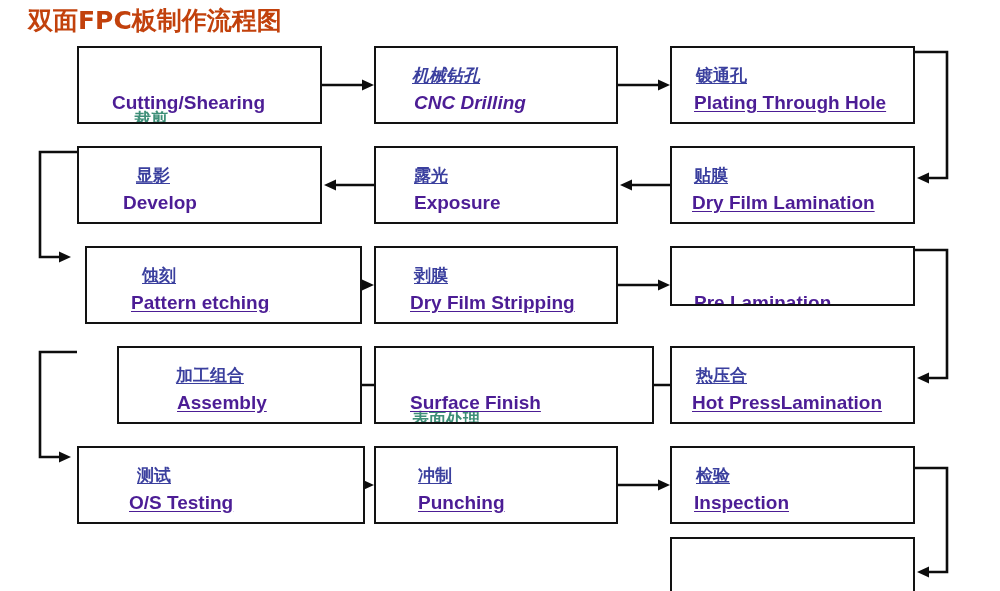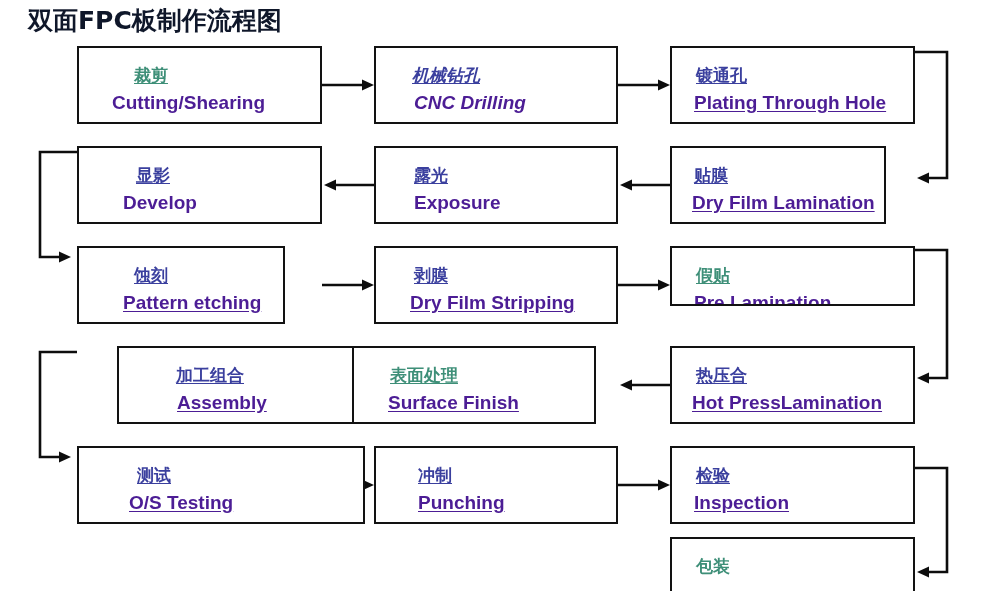--- a/index.html
+++ b/index.html
@@ -19,21 +19,21 @@
     left: 0; top: 0;
     width: 1000px;
     height: 591px;
   }
   .title {
     position: absolute;
     left: 28px;
     top: 4px;
     font-size: 25px;
     font-weight: bold;
-    color: #0f172a;
+    color: #c2410c;
     letter-spacing: 0px;
     white-space: nowrap;
     font-family: "DejaVu Sans", "Liberation Sans", sans-serif;
   }
   .node {
     position: absolute;
     box-sizing: border-box;
     border: 2.5px solid #121212;
     background: #ffffff;
     overflow: hidden;
@@ -51,21 +51,21 @@
     position: absolute;
     font-size: 19px;
     font-weight: bold;
     color: #4c1d95;
     white-space: nowrap;
     font-family: "Liberation Sans", "DejaVu Sans", sans-serif;
     text-decoration: underline;
     text-underline-offset: 2px;
   }
   .cn.blue { color: #3a3f9e; }
-  .cn.green { color: #3e8f78; }
+  .cn.green { color: #3e8f78; margin-top: 44px; }
   .en.nound { text-decoration: none; }
   svg.wires {
     position: absolute;
     left: 0; top: 0;
     width: 1000px;
     height: 591px;
     pointer-events: none;
   }
   svg.wires path, svg.wires line { stroke: #0d0d0d; stroke-width: 2.6; fill: none; }
   svg.wires polygon { fill: #0d0d0d; }
@@ -169,43 +169,43 @@
   </div>
 
   <div class="node" style="left:374px; top:146px; width:244px; height:78px;">
     <span class="cn blue" style="left:38px; top:16px;">露光</span>
     <span class="en nound" style="left:38px; top:44px;">Exposure</span>
   </div>
   <div class="node" style="left:77px; top:146px; width:245px; height:78px;">
     <span class="cn blue" style="left:57px; top:16px;">显影</span>
     <span class="en nound" style="left:44px; top:44px;">Develop</span>
   </div>
-  <div class="node" style="left:670px; top:146px; width:216px; height:78px;">
+  <div class="node" style="left:670px; top:146px; width:245px; height:78px;">
     <span class="cn blue" style="left:22px; top:16px;">贴膜</span>
     <span class="en" style="left:20px; top:44px;">Dry Film Lamination</span>
   </div>
 
-  <div class="node" style="left:77px; top:246px; width:208px; height:78px;">
+  <div class="node" style="left:85px; top:246px; width:277px; height:78px;">
     <span class="cn blue" style="left:55px; top:16px;">蚀刻</span>
     <span class="en" style="left:44px; top:44px;">Pattern etching</span>
   </div>
   <div class="node" style="left:374px; top:246px; width:244px; height:78px;">
     <span class="cn blue" style="left:38px; top:16px;">剥膜</span>
     <span class="en" style="left:34px; top:44px;">Dry Film Stripping</span>
   </div>
   <div class="node" style="left:670px; top:246px; width:245px; height:60px;">
     <span class="cn green" style="left:24px; top:16px;">假贴</span>
     <span class="en" style="left:22px; top:44px;"> Pre Lamination</span>
   </div>
 
   <div class="node" style="left:77px; top:346px; width:245px; height:78px;margin-left:40px;">
     <span class="cn blue" style="left:57px; top:16px;">加工组合</span>
     <span class="en" style="left:58px; top:44px;">Assembly</span>
   </div>
-  <div class="node" style="left:352px; top:346px; width:244px; height:78px;">
+  <div class="node" style="left:374px; top:346px; width:280px; height:78px;">
     <span class="cn green" style="left:36px; top:16px;">表面处理</span>
     <span class="en" style="left:34px; top:44px;">Surface  Finish</span>
   </div>
   <div class="node" style="left:670px; top:346px; width:245px; height:78px;">
     <span class="cn blue" style="left:24px; top:16px;">热压合</span>
     <span class="en" style="left:20px; top:44px;">Hot PressLamination</span>
   </div>
 
   <div class="node" style="left:77px; top:446px; width:288px; height:78px;">
     <span class="cn blue" style="left:58px; top:16px;">测试</span>

